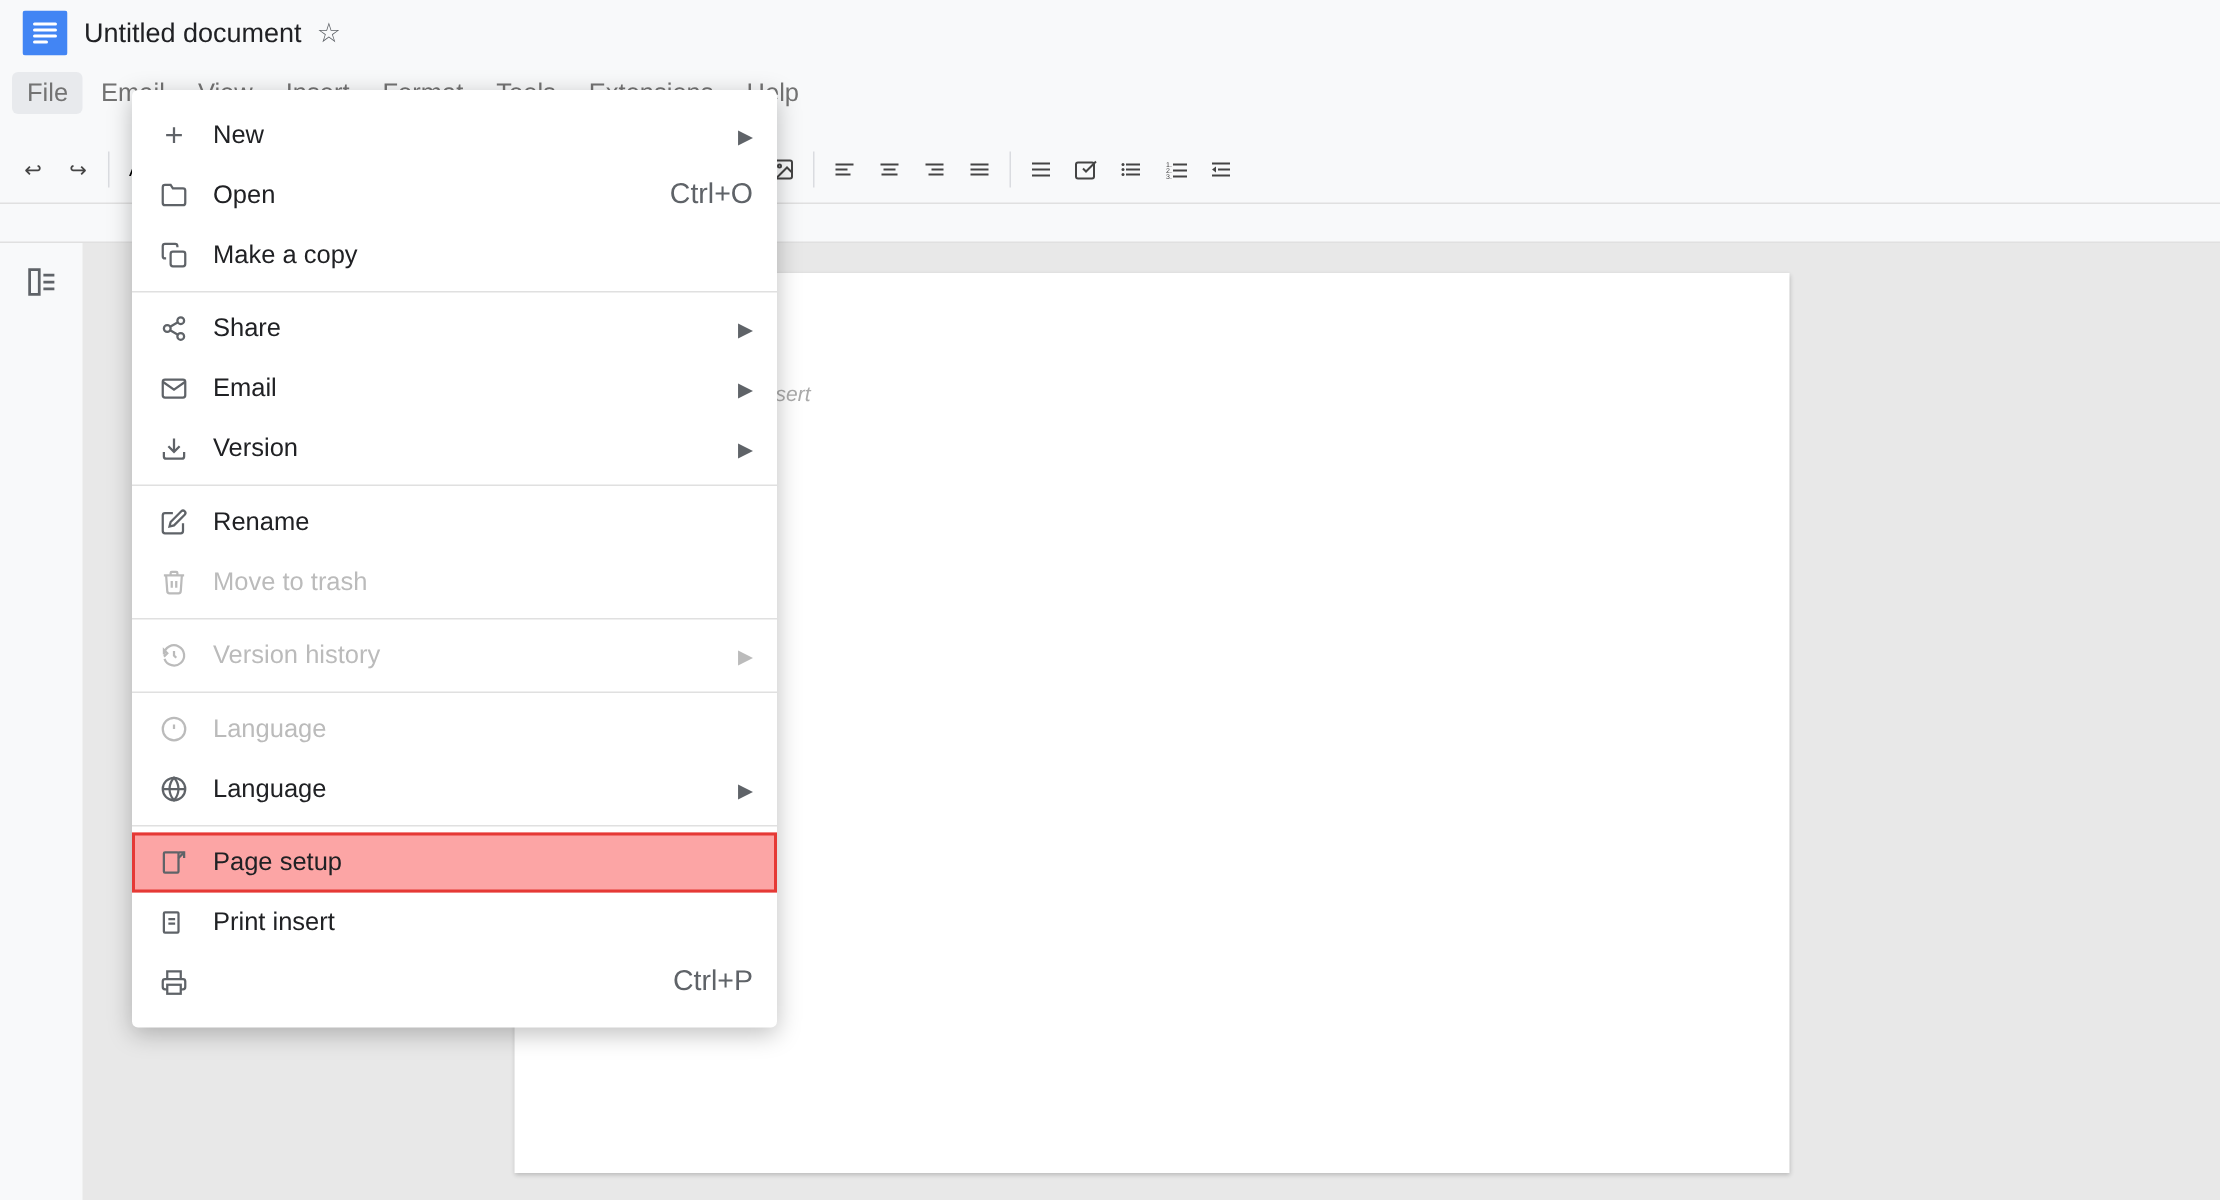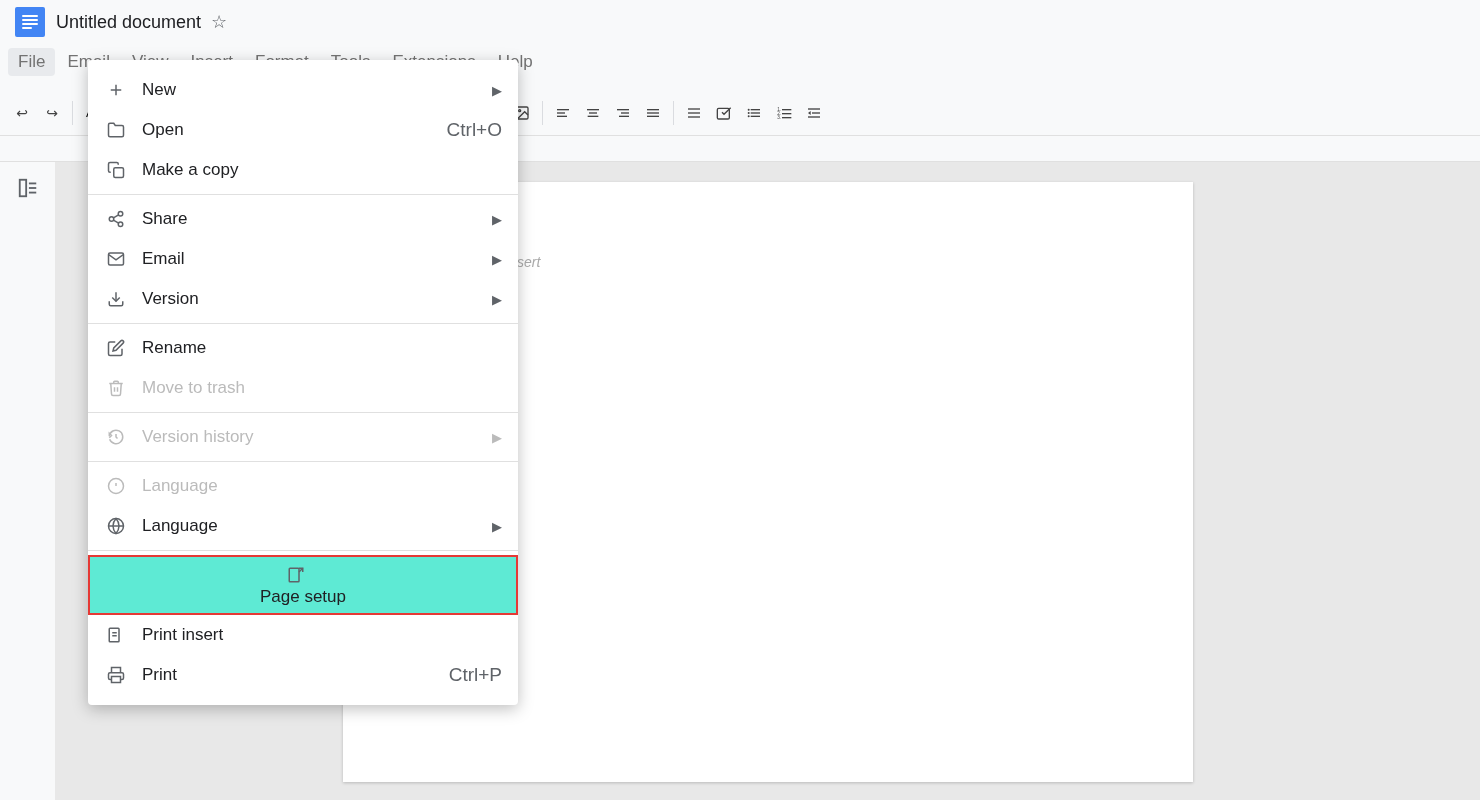--- a/index.html
+++ b/index.html
@@ -235,22 +235,21 @@
       font-size: 13.5px;
       color: #202124;
       cursor: pointer;
       position: relative;
       min-height: 40px;
     }
     .dropdown-item.disabled { color: #bbb; cursor: default; }
     .dropdown-item.page-setup-highlighted {
       outline: 2px solid #e53935;
       outline-offset: -2px;
-      background: #5eead4;
-      flex-direction: column;
+      background: #fca5a5;
     }
 
     .item-icon {
       width: 24px;
       height: 24px;
       margin-right: 14px;
       display: flex;
       align-items: center;
       justify-content: center;
       color: #5f6368;
@@ -618,18 +617,17 @@
       <span class="item-label">Print insert</span>
     </div>
     <div class="dropdown-item">
       <div class="item-icon">
         <svg width="18" height="18" viewBox="0 0 24 24" fill="none" stroke="#5f6368" stroke-width="2">
           <polyline points="6 9 6 2 18 2 18 9"></polyline>
           <path d="M6 18H4a2 2 0 0 1-2-2v-5a2 2 0 0 1 2-2h16a2 2 0 0 1 2 2v5a2 2 0 0 1-2 2h-2"></path>
           <rect x="6" y="14" width="12" height="8"></rect>
         </svg>
       </div>
-      <span class="item-label">Print</span>
       <span class="item-shortcut">Ctrl+P</span>
     </div>
   </div>
 
 </div>
 
 </body></html>

